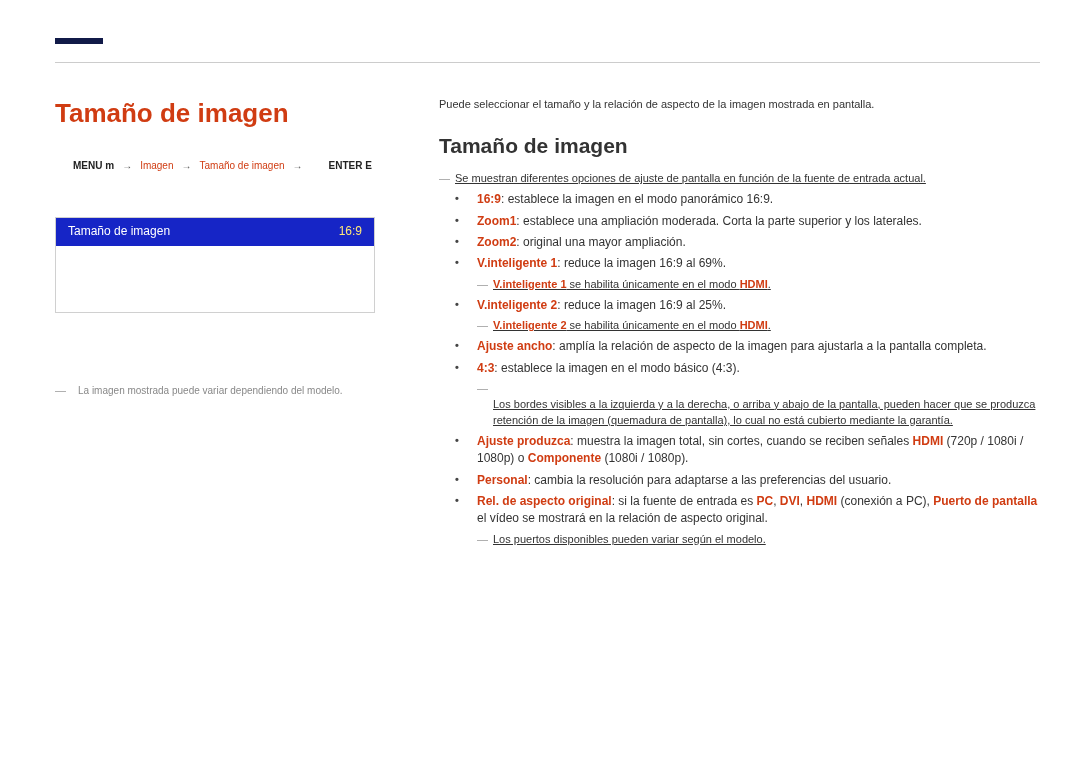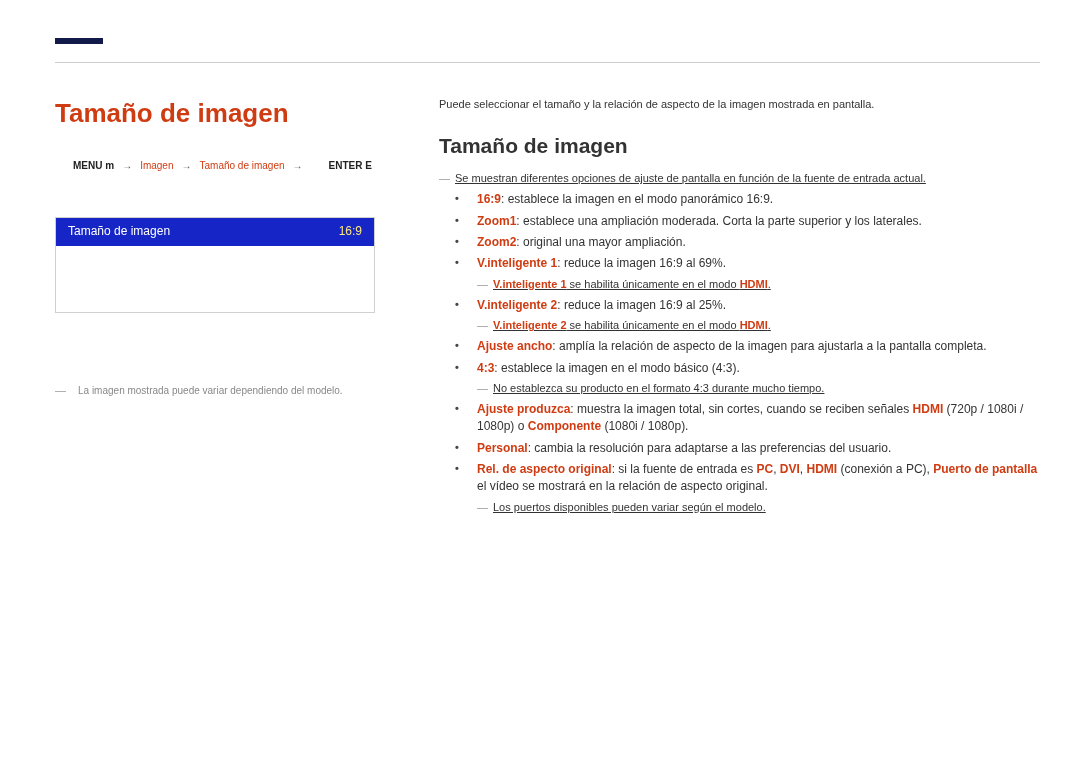--- a/index.html
+++ b/index.html
@@ -185,21 +185,21 @@
         <span class="txt body-text"><span class="term">Ajuste ancho</span><span>: amplía la relación de aspecto de la imagen para ajustarla a la pantalla completa.</span></span>
       </li>
       <li>
         <span class="bullet">•</span>
         <span class="txt body-text"><span class="term">4:3</span><span>: establece la imagen en el modo básico (4:3).</span></span>
       </li>
     </ul>
     <ul class="sub-list" style="padding-left:38px;">
       <li>
         <span class="dash">―</span>
-        <span class="txt"><span>No establezca su producto en el formato 4:3 durante mucho tiempo.</span><br></span>
+        <span class="txt"><br><span>Los bordes visibles a la izquierda y a la derecha, o arriba y abajo de la pantalla, pueden hacer que se produzca retención de la imagen (quemadura de pantalla), lo cual no está cubierto mediante la garantía.</span></span>
       </li>
     </ul>
 
     <ul class="item-list">
       <li>
         <span class="bullet">•</span>
         <span class="txt body-text"><span class="term">Ajuste produzca</span><span>: muestra la imagen total, sin cortes, cuando se reciben señales </span><span class="term">HDMI</span><span> (720p / 1080i / 1080p) o </span><span class="term">Componente</span><span> (1080i / 1080p).</span></span>
       </li>
       <li>
         <span class="bullet">•</span>

